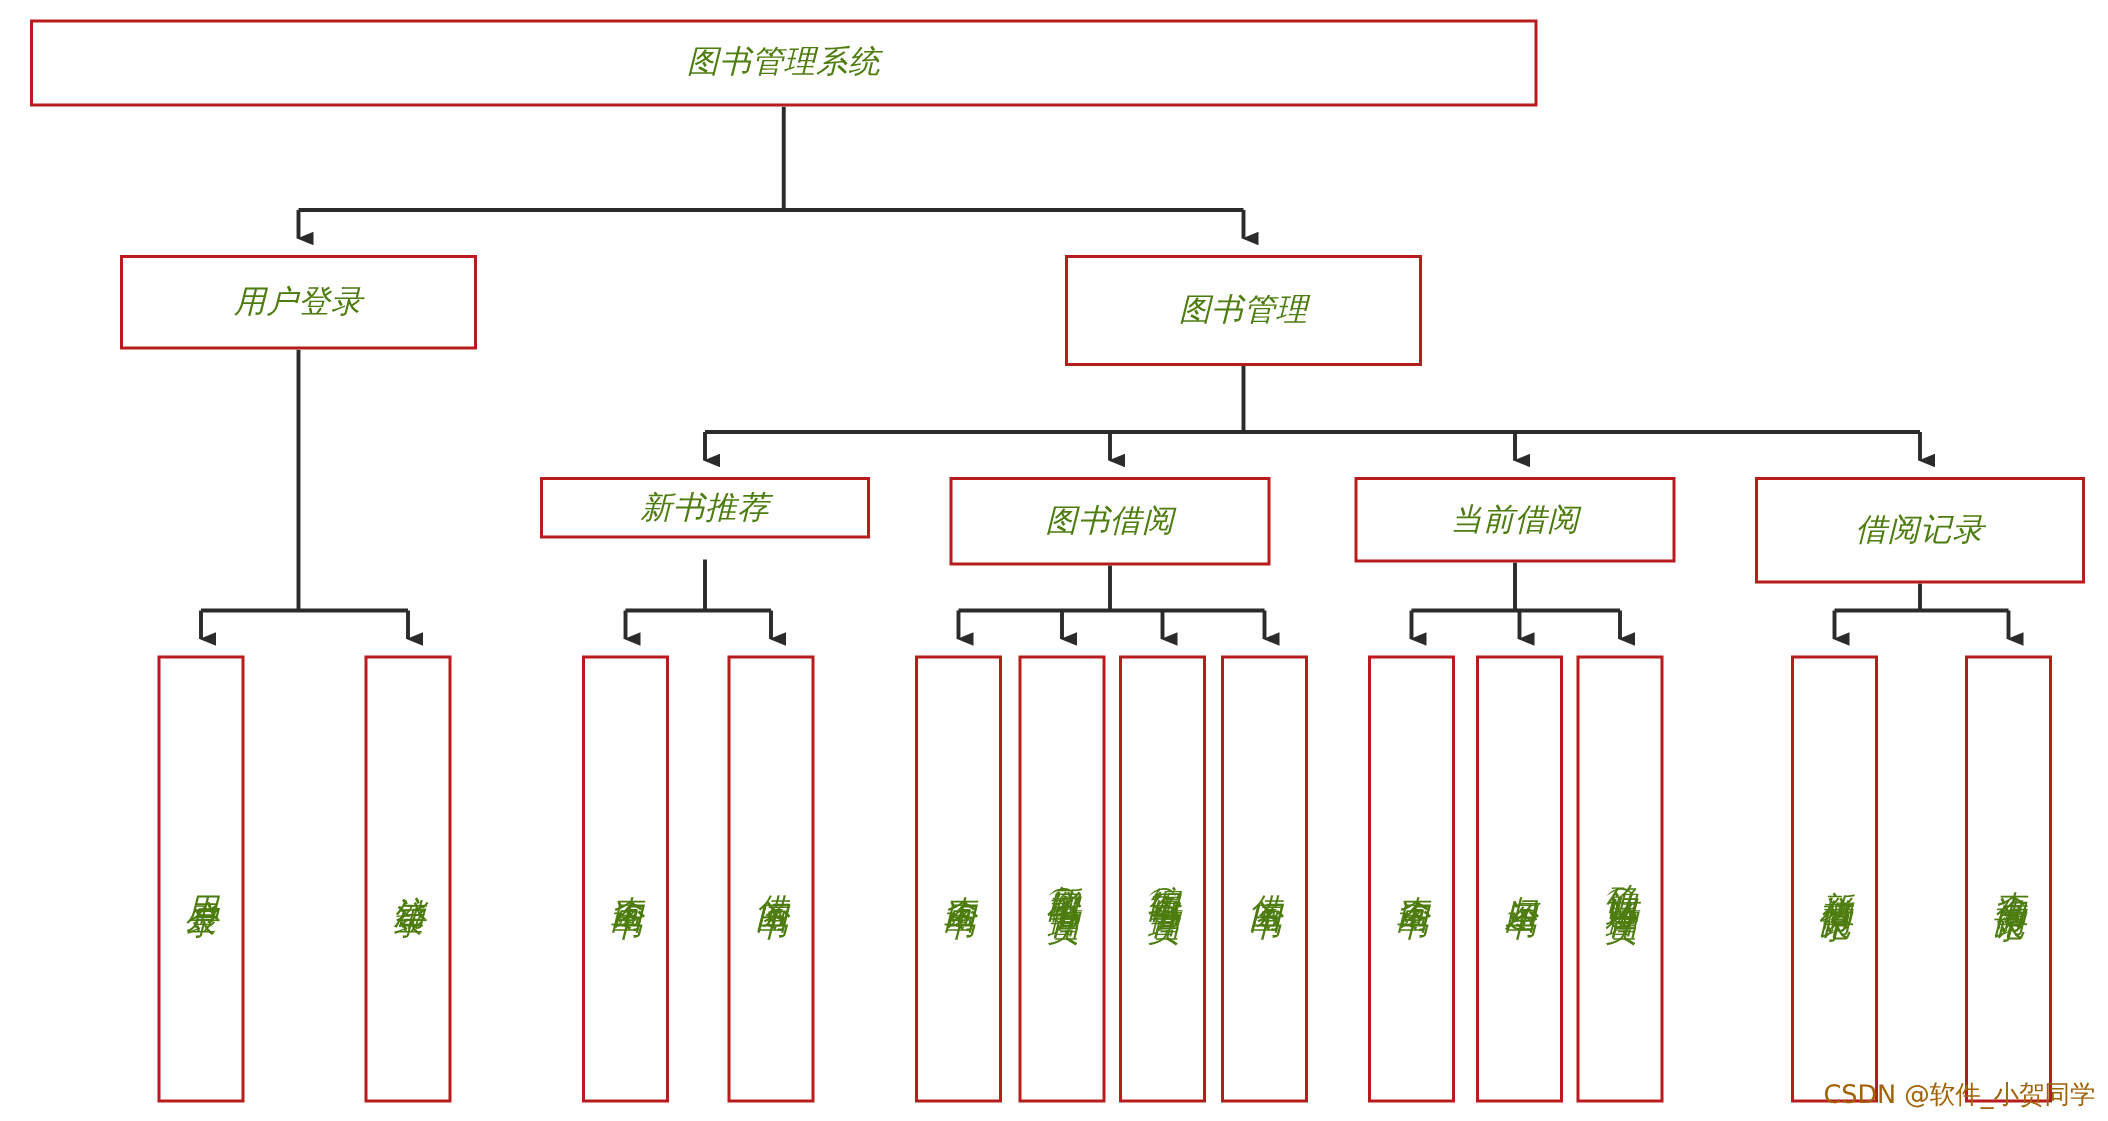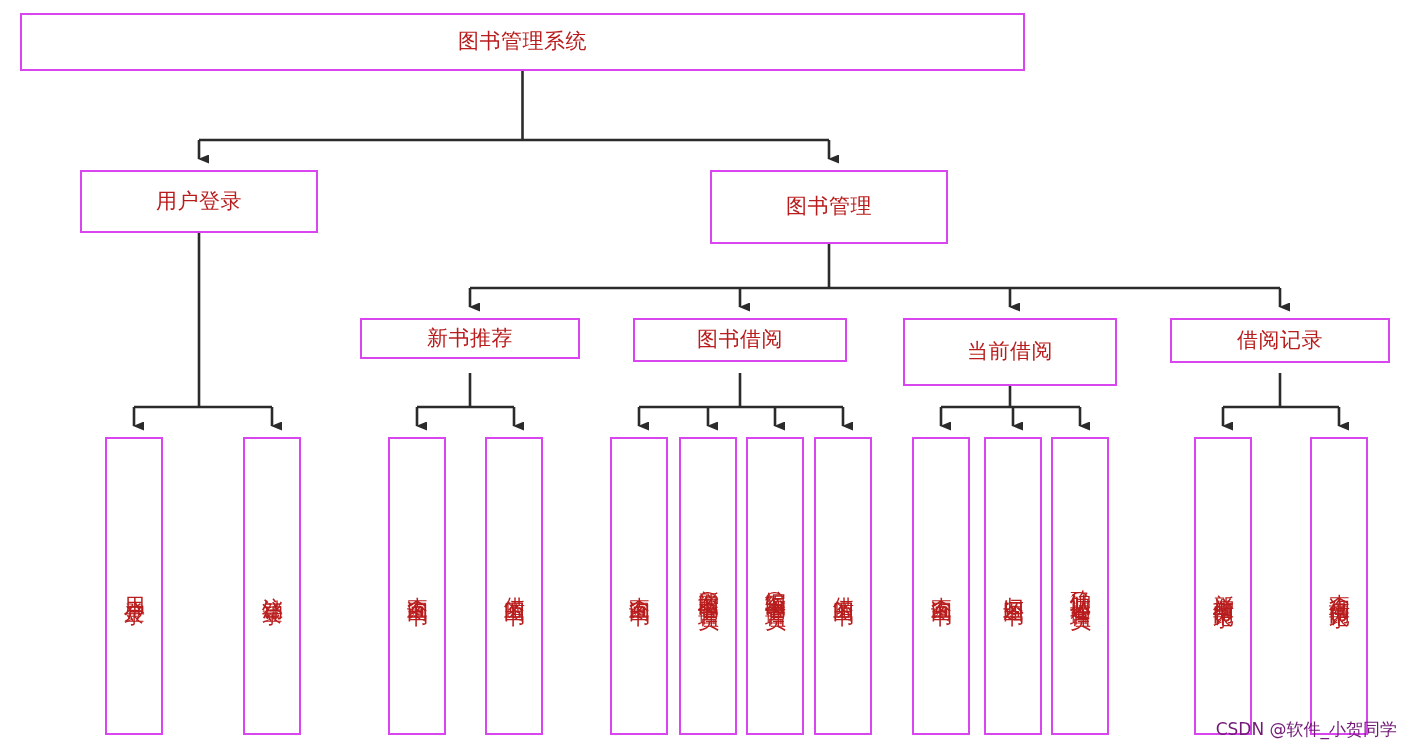--- a/index.html
+++ b/index.html
@@ -22,25 +22,26 @@
     left: 0;
     top: 0;
     width: 1405px;
     height: 747px;
     pointer-events: none;
   }
   .node {
     position: absolute;
     box-sizing: border-box;
     background: #ffffff;
-    border: 2px solid #d946ef;
+    border: 2px solid #b91c1c;
     display: flex;
     align-items: center;
     justify-content: center;
-    color: #b91c1c;
+    color: #4d7c0f;
+    font-style: italic;
   }
   .node .label {
     display: block;
     text-align: center;
     line-height: 1.12;
   }
   .node-horizontal .label {
     font-size: 21px;
     letter-spacing: 0.5px;
     white-space: nowrap;
@@ -56,21 +57,21 @@
     font-size: 21px;
     letter-spacing: 3px;
     line-height: 1;
     white-space: nowrap;
   }
   .watermark {
     position: absolute;
     right: 8px;
     bottom: 6px;
     font-size: 17px;
-    color: #701a75;
+    color: #a16207;
     white-space: nowrap;
     user-select: none;
   }
 </style>
 </head>
 <body>
 
 <div id="diagram-root">
   <svg class="edges" viewBox="0 0 1405 747">
     <defs>
@@ -121,27 +122,27 @@
       </div>
       <div class="node node-horizontal" style="left: 80px; top: 170px; width: 238px; height: 63px;">
         <span class="label">用户登录</span>
       </div>
       <div class="node node-horizontal" style="left: 710px; top: 170px; width: 238px; height: 74px;">
         <span class="label">图书管理</span>
       </div>
       <div class="node node-horizontal" style="left: 360px; top: 318px; width: 220px; height: 41px;">
         <span class="label">新书推荐</span>
       </div>
-      <div class="node node-horizontal" style="left: 633px; top: 318px; width: 214px; height: 44px;">
+      <div class="node node-horizontal" style="left: 633px; top: 318px; width: 214px; height: 59px;">
         <span class="label">图书借阅</span>
       </div>
-      <div class="node node-horizontal" style="left: 903px; top: 318px; width: 214px; height: 68px;">
+      <div class="node node-horizontal" style="left: 903px; top: 318px; width: 214px; height: 57px;">
         <span class="label">当前借阅</span>
       </div>
-      <div class="node node-horizontal" style="left: 1170px; top: 318px; width: 220px; height: 45px;">
+      <div class="node node-horizontal" style="left: 1170px; top: 318px; width: 220px; height: 71px;">
         <span class="label">借阅记录</span>
       </div>
       <div class="node node-vertical" style="left: 105px; top: 437px; width: 58px; height: 298px;">
         <span class="label">用户登录</span>
       </div>
       <div class="node node-vertical" style="left: 243px; top: 437px; width: 58px; height: 298px;">
         <span class="label">注销登录</span>
       </div>
       <div class="node node-vertical" style="left: 388px; top: 437px; width: 58px; height: 298px;">
         <span class="label">查询图书</span>

